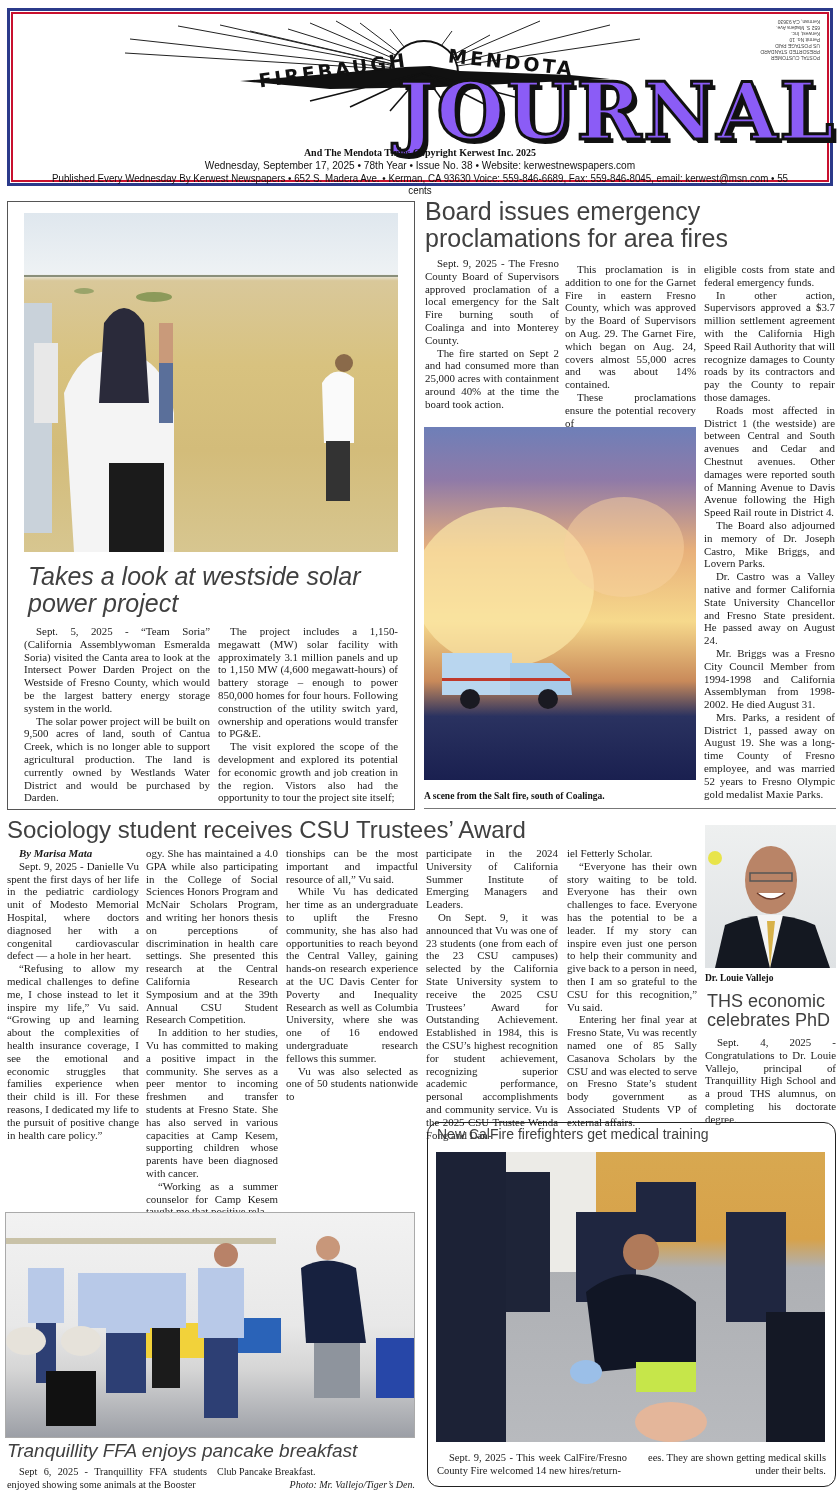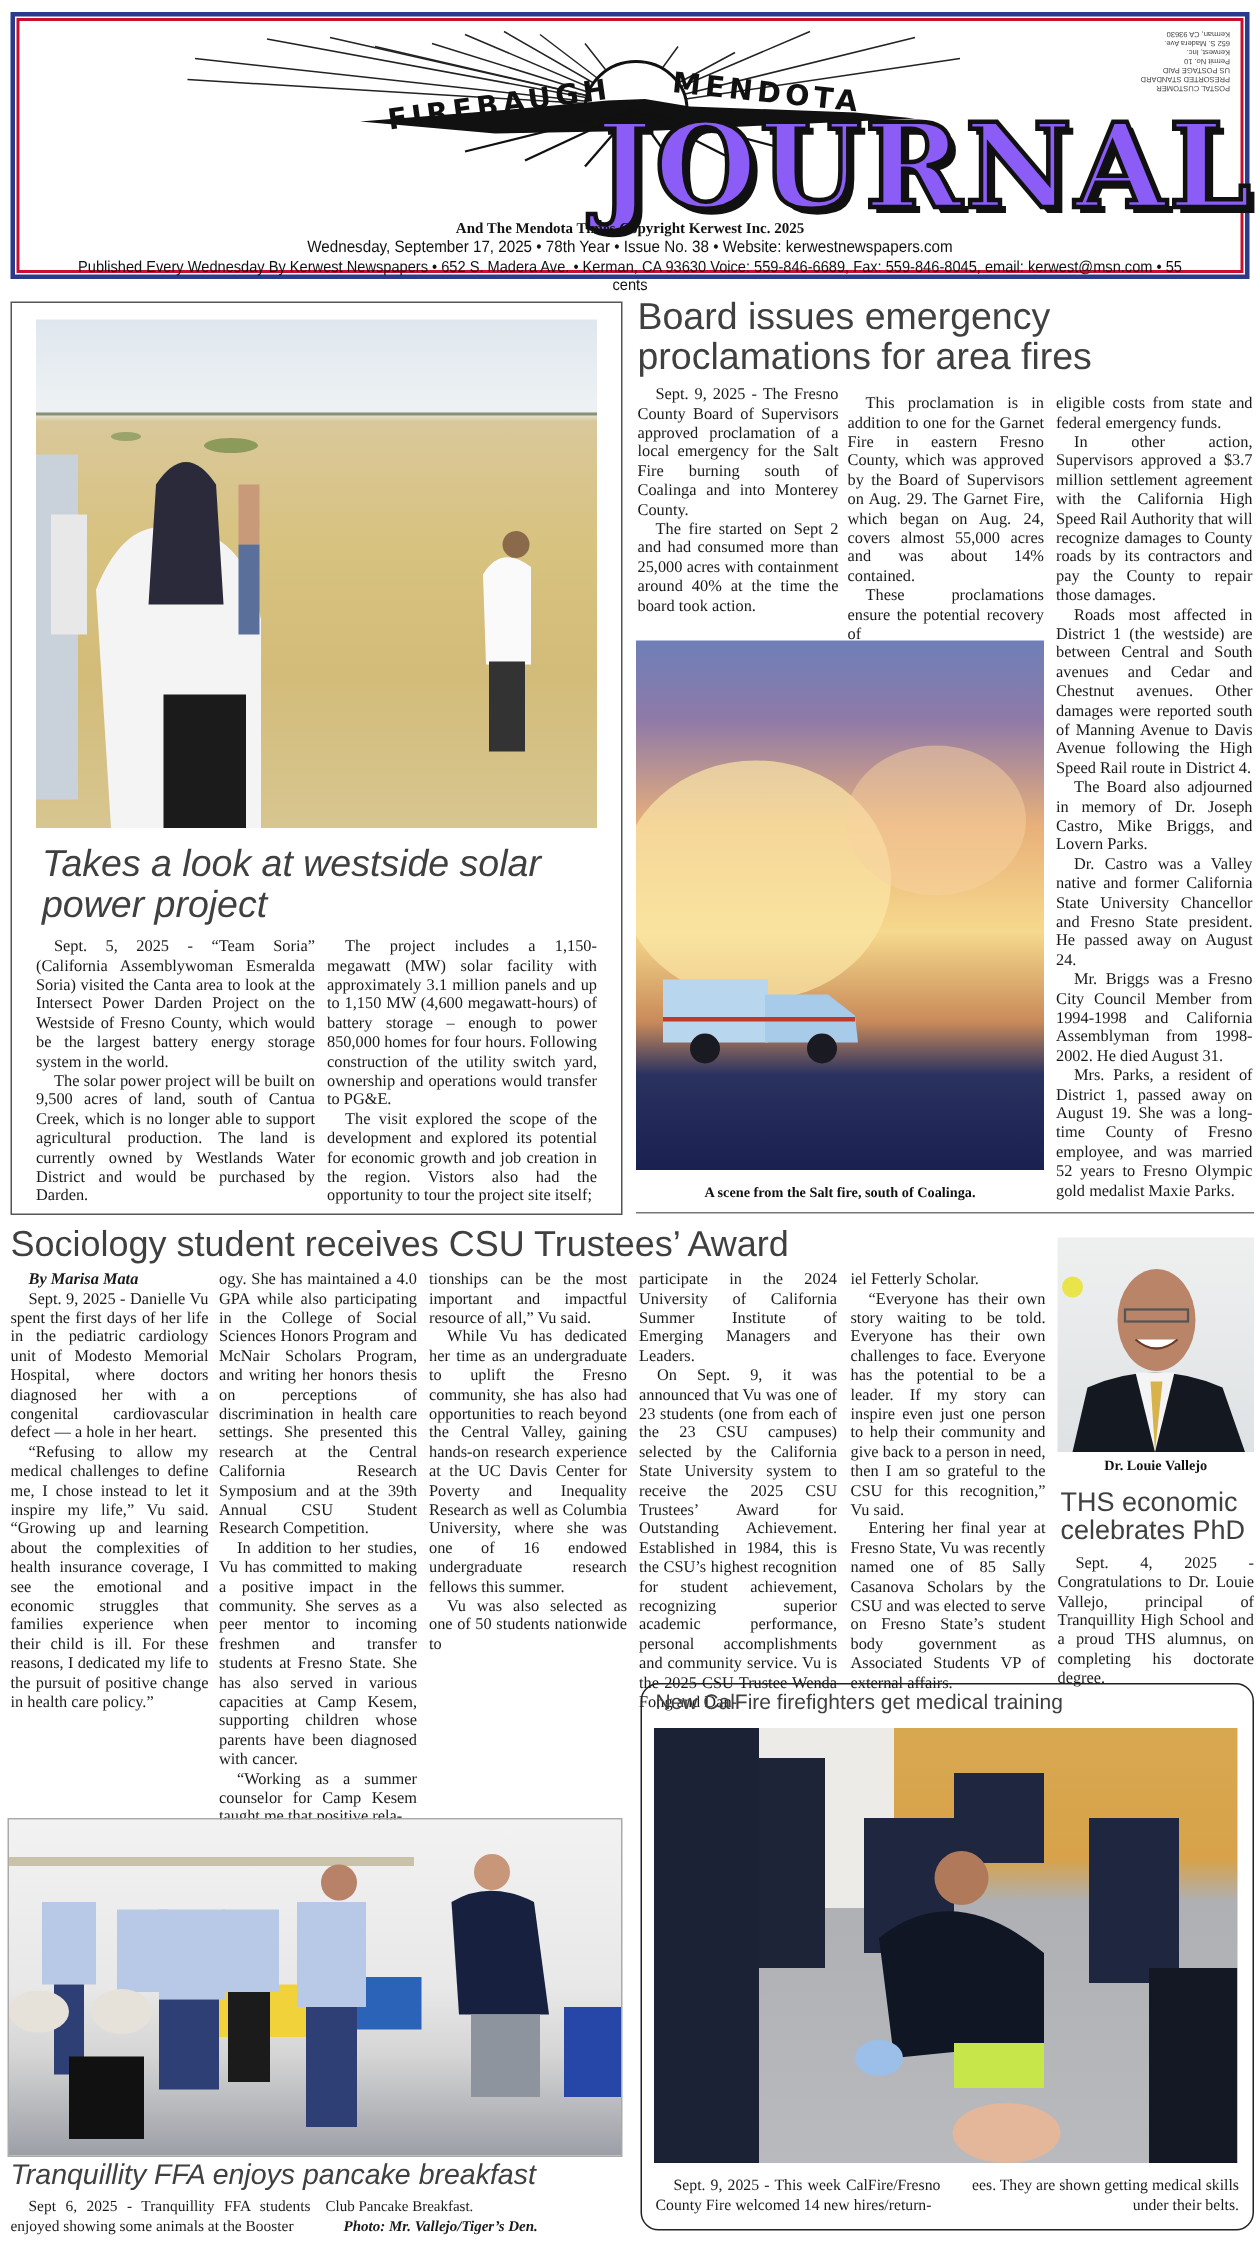--- a/index.html
+++ b/index.html
@@ -18,21 +18,21 @@
 .mast-copy{top:136px;font-family:"Liberation Serif",serif;font-weight:bold;font-size:10px}
 .mast-date{top:148px;font-family:"Liberation Sans",sans-serif;font-size:11px;transform:scaleX(.92)}
 .mast-pub{top:161px;font-family:"Liberation Sans",sans-serif;font-size:10.6px;transform:scaleX(.92)}
 .postal{position:absolute;right:10px;top:8px;font-family:"Liberation Sans",sans-serif;font-size:5px;line-height:6px;transform:rotate(180deg);text-align:left;color:#444;width:64px}
 
 .col{position:absolute;font-size:10.9px;line-height:12.8px;text-align:justify;hyphens:auto;color:#1a1a1a}
 .col p{text-indent:12px}
 .col p.noindent{text-indent:0}
 .hl{position:absolute;font-family:"Liberation Sans",sans-serif;color:#404040;line-height:1.08}
 .photo{position:absolute;overflow:hidden}
-.caption{position:absolute;font-weight:bold;font-size:9.5px;text-align:center}
+.caption{position:absolute;font-weight:bold;font-size:9.5px;}
 .box{position:absolute;border:1px solid #555}
 .rbox{position:absolute;border:1.3px solid #222;border-radius:12px}
 .rule{position:absolute;background:#777;height:1px}
 </style>
 </head>
 <body>
 
 <div id="masthead" class="abs">
   <div class="inner">
     <svg class="mast-sun" viewBox="0 0 826 110">
@@ -237,14 +237,14 @@
     <circle cx="322" cy="35" r="12" fill="#c8977a"></circle>
     <circle cx="220" cy="42" r="12" fill="#b88268"></circle>
   </svg>
 </div>
 <div class="hl" style="left:7px;top:1441px;width:410px;font-size:19px;font-style:italic">Tranquillity FFA  enjoys pancake breakfast</div>
 <div class="col" style="left:7px;top:1465px;width:200px;font-size:10.3px;line-height:13px">
   <p>Sept 6, 2025 - Tranquillity FFA students enjoyed showing some animals at the Booster</p>
 </div>
 <div class="col" style="left:217px;top:1465px;width:198px;font-size:10px;line-height:13px;text-align:left">
   <p class="noindent">Club Pancake Breakfast.</p>
-  <p style="font-style:italic;font-weight:bold">Photo: Mr. Vallejo/Tiger’s Den.</p>
+  <p style="text-align:right;font-style:italic;font-weight:normal">Photo: Mr. Vallejo/Tiger’s Den.</p>
 </div>
 
 </body></html>

